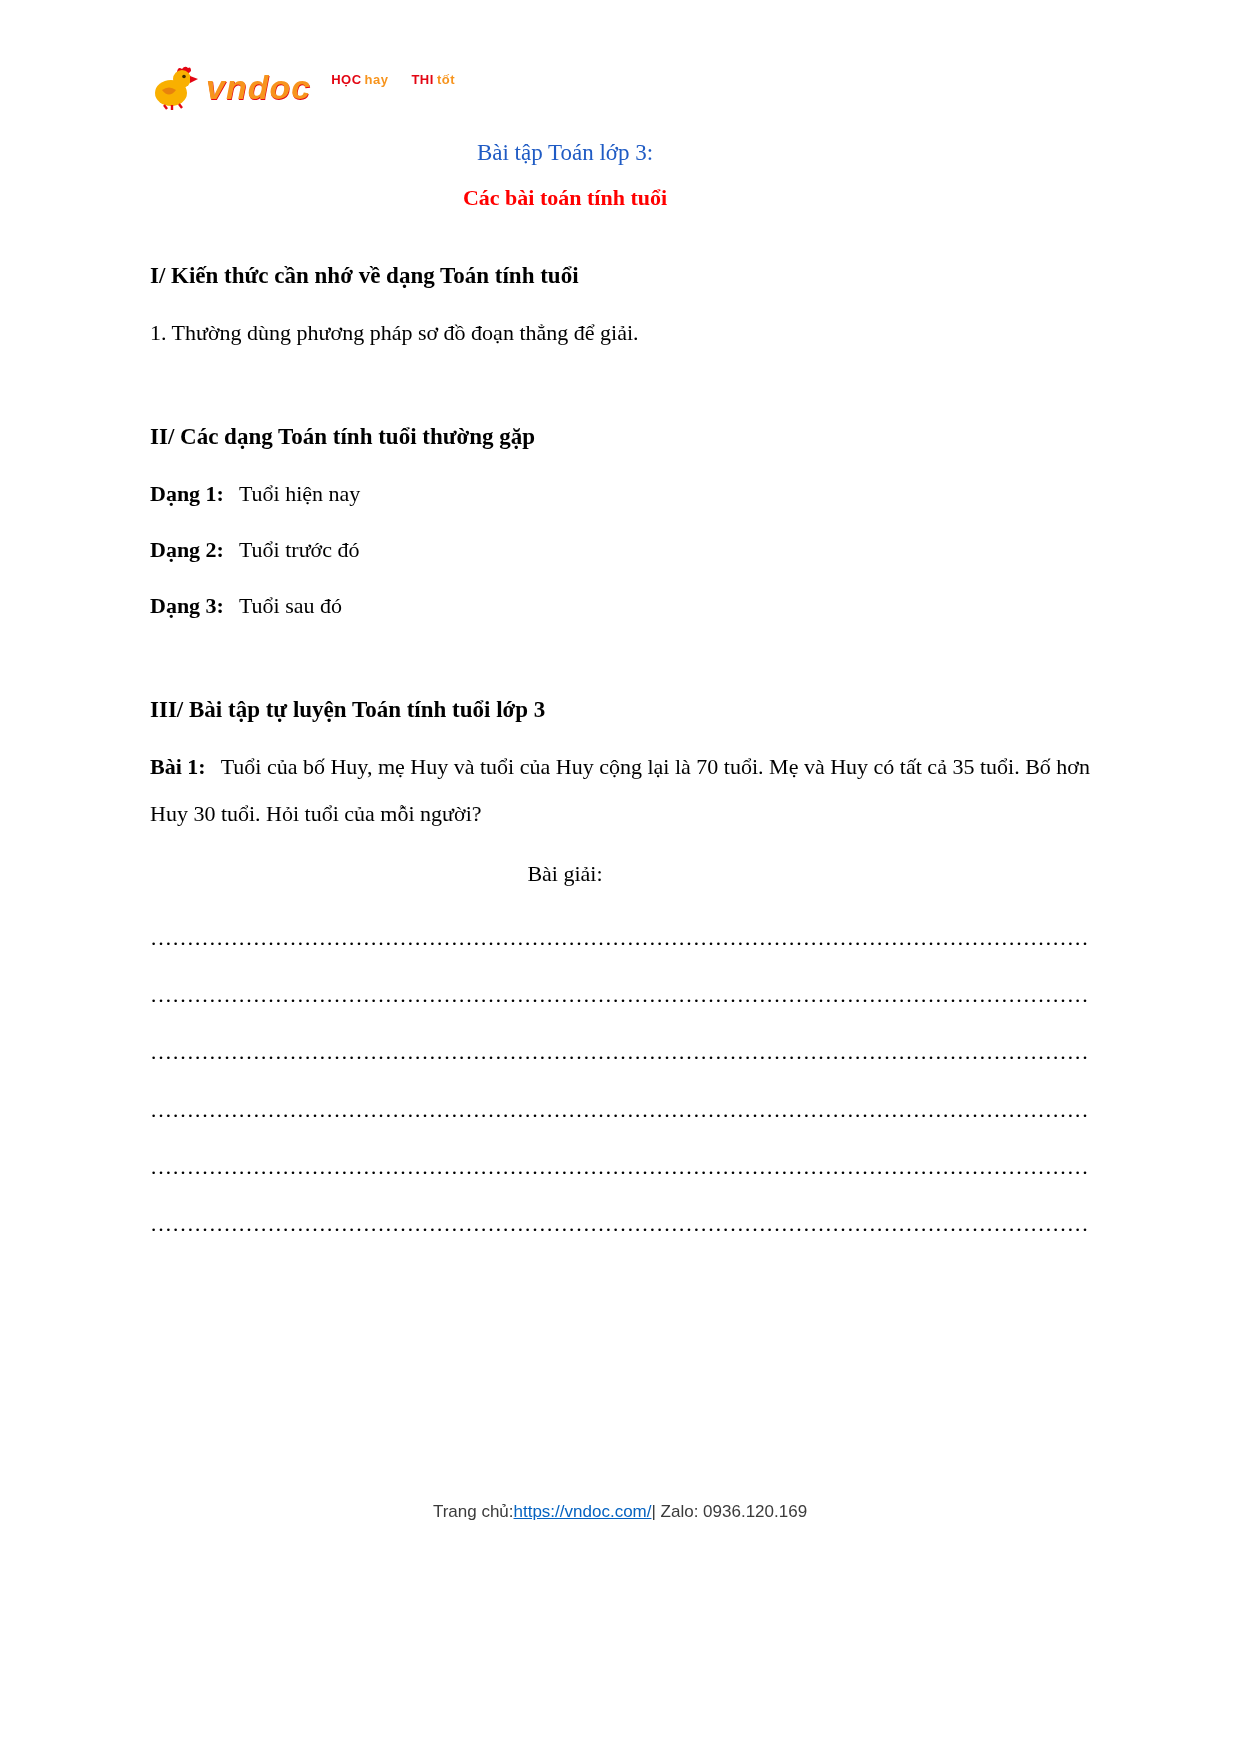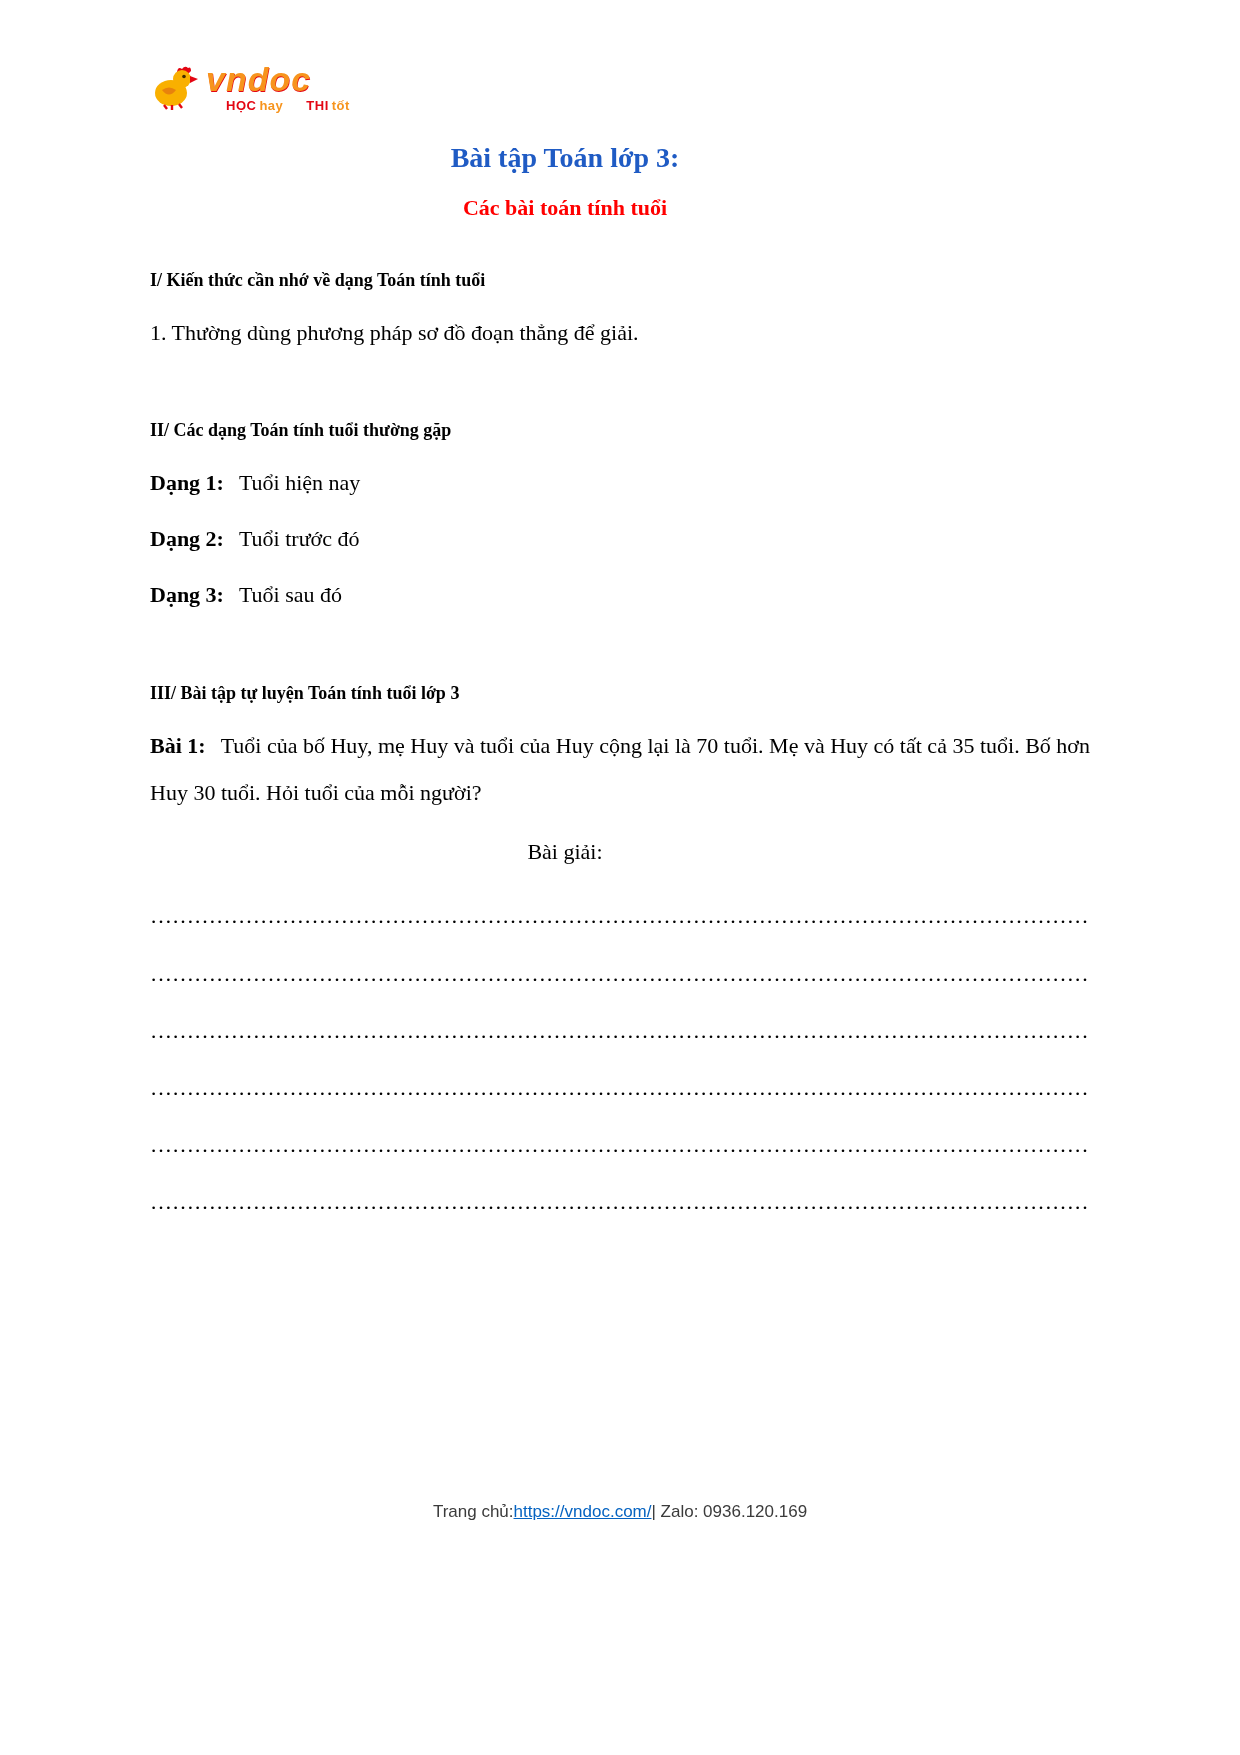--- a/index.html
+++ b/index.html
@@ -13,52 +13,52 @@
   }
   .page {
     position: relative;
     width: 1240px; height: 1755px;
     background: #fff;
     padding: 56px 150px 0 150px;
   }
 
   
   .logo { display: flex; align-items: center; gap: 8px; height: 62px; }
-  .logo-text { display: flex; flex-direction: column; line-height: 1; }
+  .logo-text { display: flex; line-height: 1; }
   .brand {
     font-family: "Liberation Sans", sans-serif;
     font-weight: bold; font-style: italic;
     font-size: 34px; letter-spacing: 1px;
     color: var(--brand_orange, #F7941D);
     text-shadow: 0.5px 0.5px 0 var(--brand_red, #E30613);
   }
   .tagline {
     font-family: "Liberation Sans", sans-serif;
     font-weight: bold; font-size: 13px; letter-spacing: 0.5px;
     margin-top: 3px;
   }
   .tagline .red { color: var(--brand_red, #E30613); margin-left: 20px; }
   .tagline .org { color: var(--brand_orange, #F7941D); margin: 0 3px; }
 
   
   .centered { text-align: center; margin-right: 110px; }
   h1.title-blue {
-    font-size: 28px; font-weight: bold;
+    font-size: 23px; font-weight: normal;
     color: var(--title_blue, #1F5BC4);
     line-height: 2; margin-top: 12px;
   }
   h2.title-red {
     font-size: 22px; font-weight: bold;
     color: var(--title_red, #FF0000);
     line-height: 2;
   }
 
   
   h3.sec-heading {
-    font-size: 18px; font-weight: bold; color: #000;
+    font-size: 23px; font-weight: bold; color: #000;
     line-height: 2.1; margin-top: 32px;
   }
   h3.sec-heading.big-gap { margin-top: 56px; }
   p.body {
     font-size: 22px; line-height: 2.15; margin-top: 9px;
   }
   p.justify { text-align: justify; }
   .lbl { font-weight: bold; margin-right: 15px; }
 
   .solution-label { font-size: 22px; line-height: 2.15; margin-top: 12px; text-align: center; }

